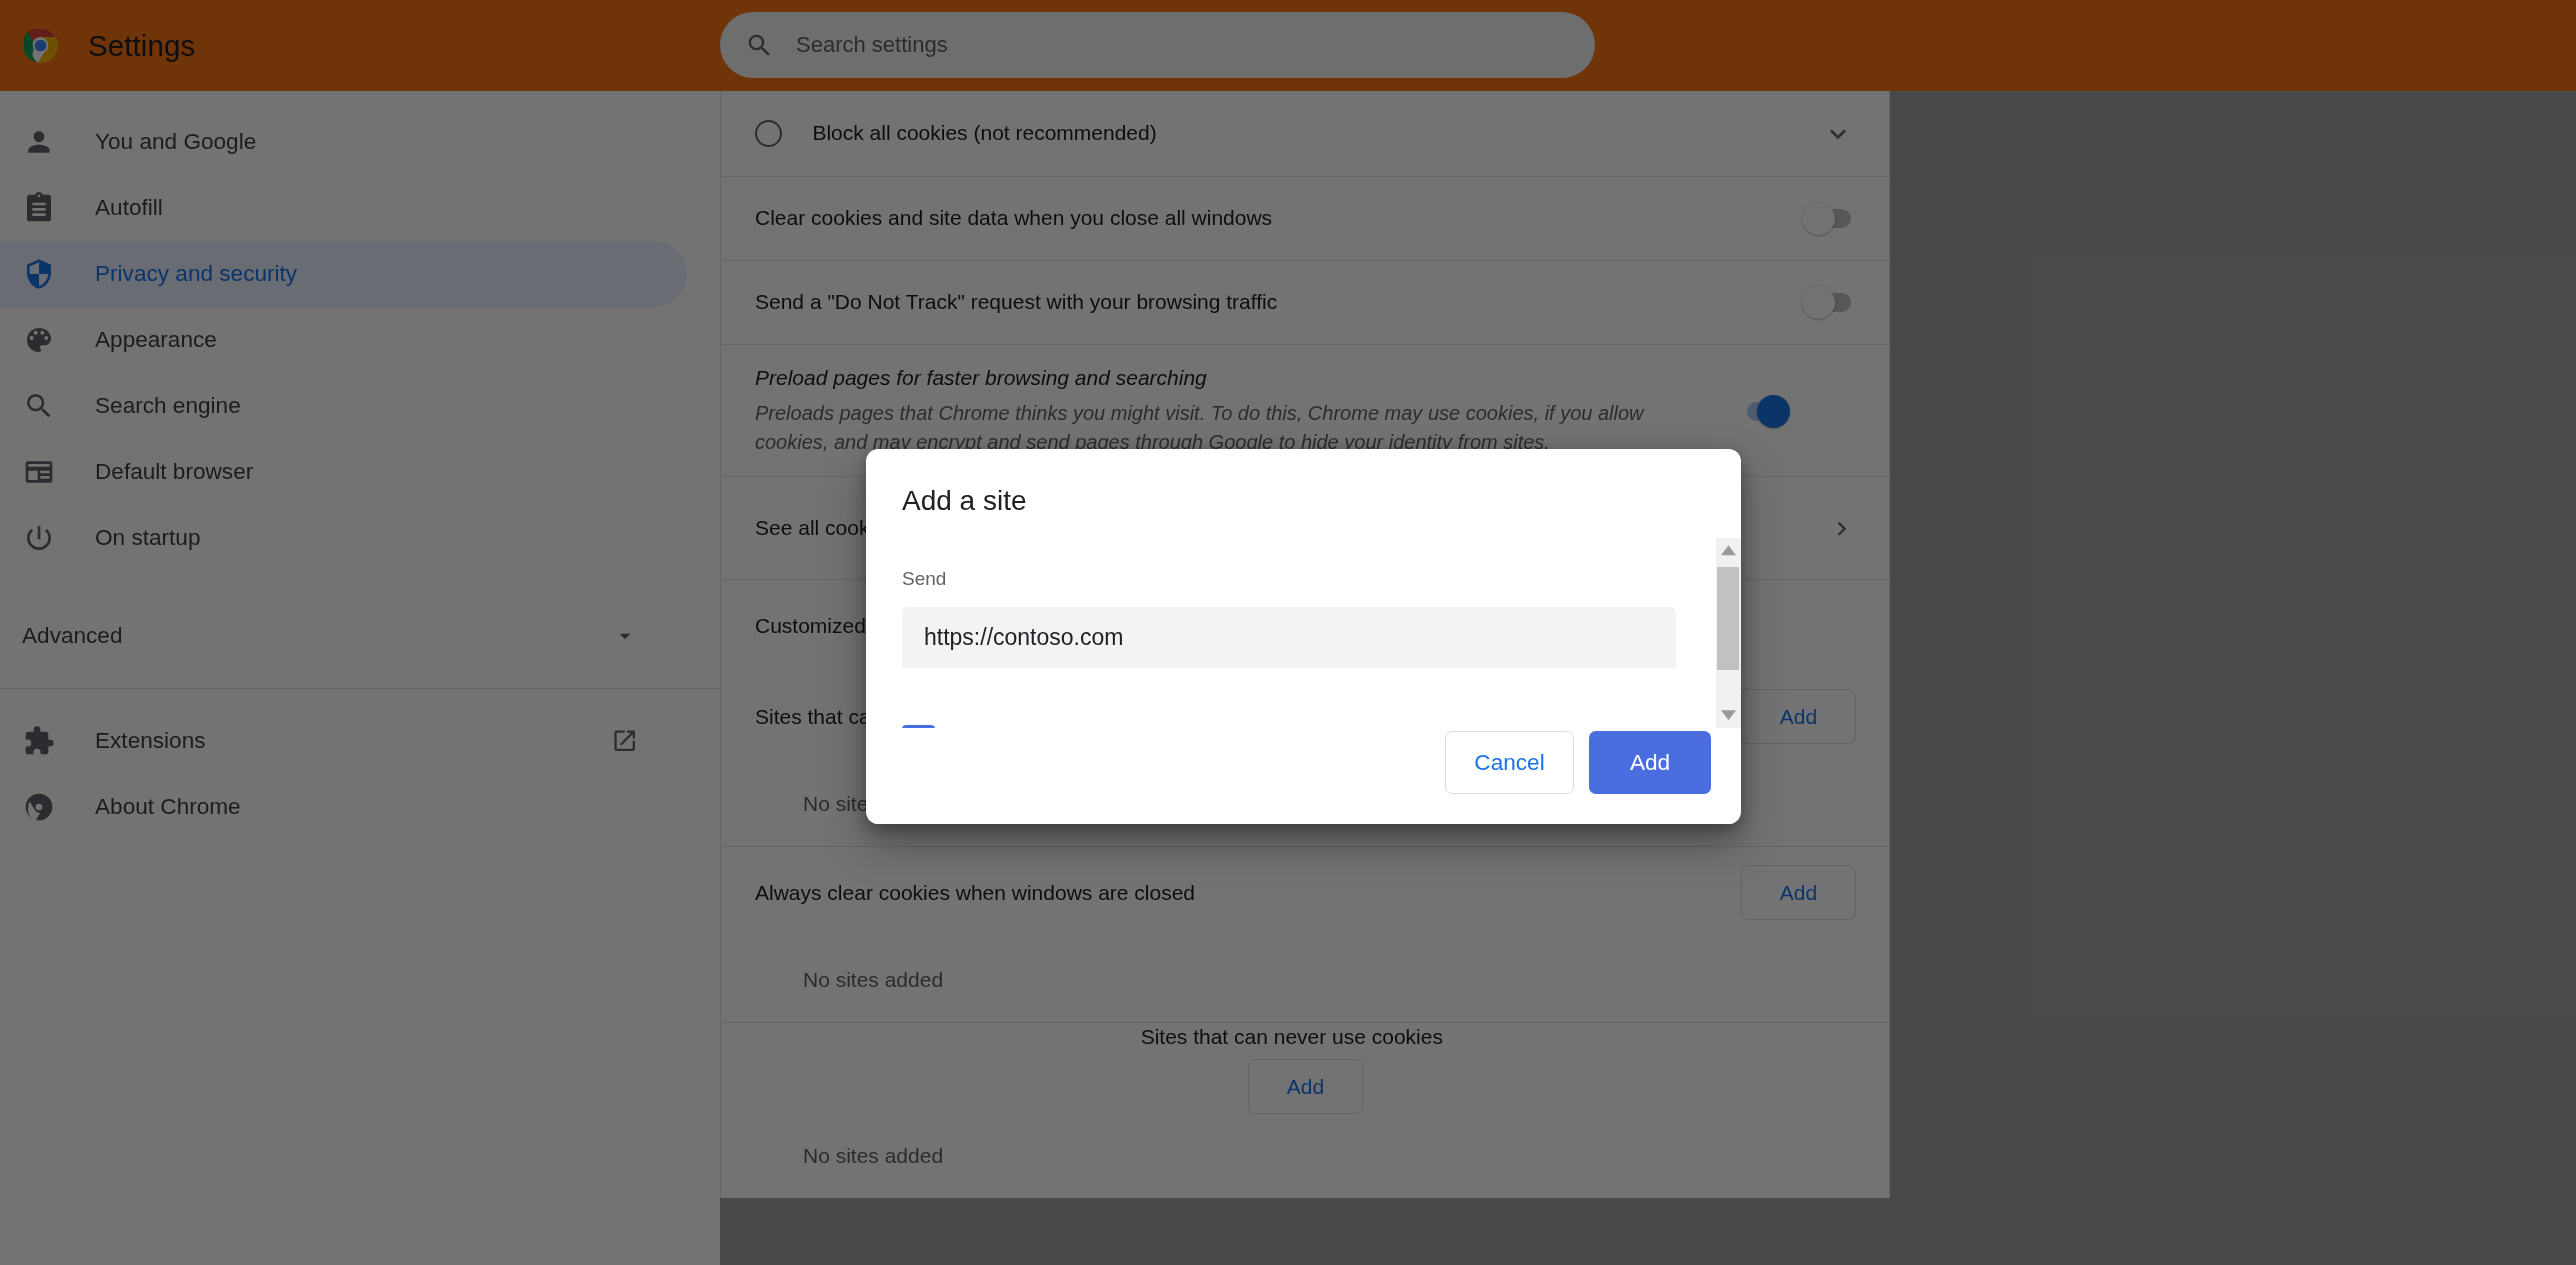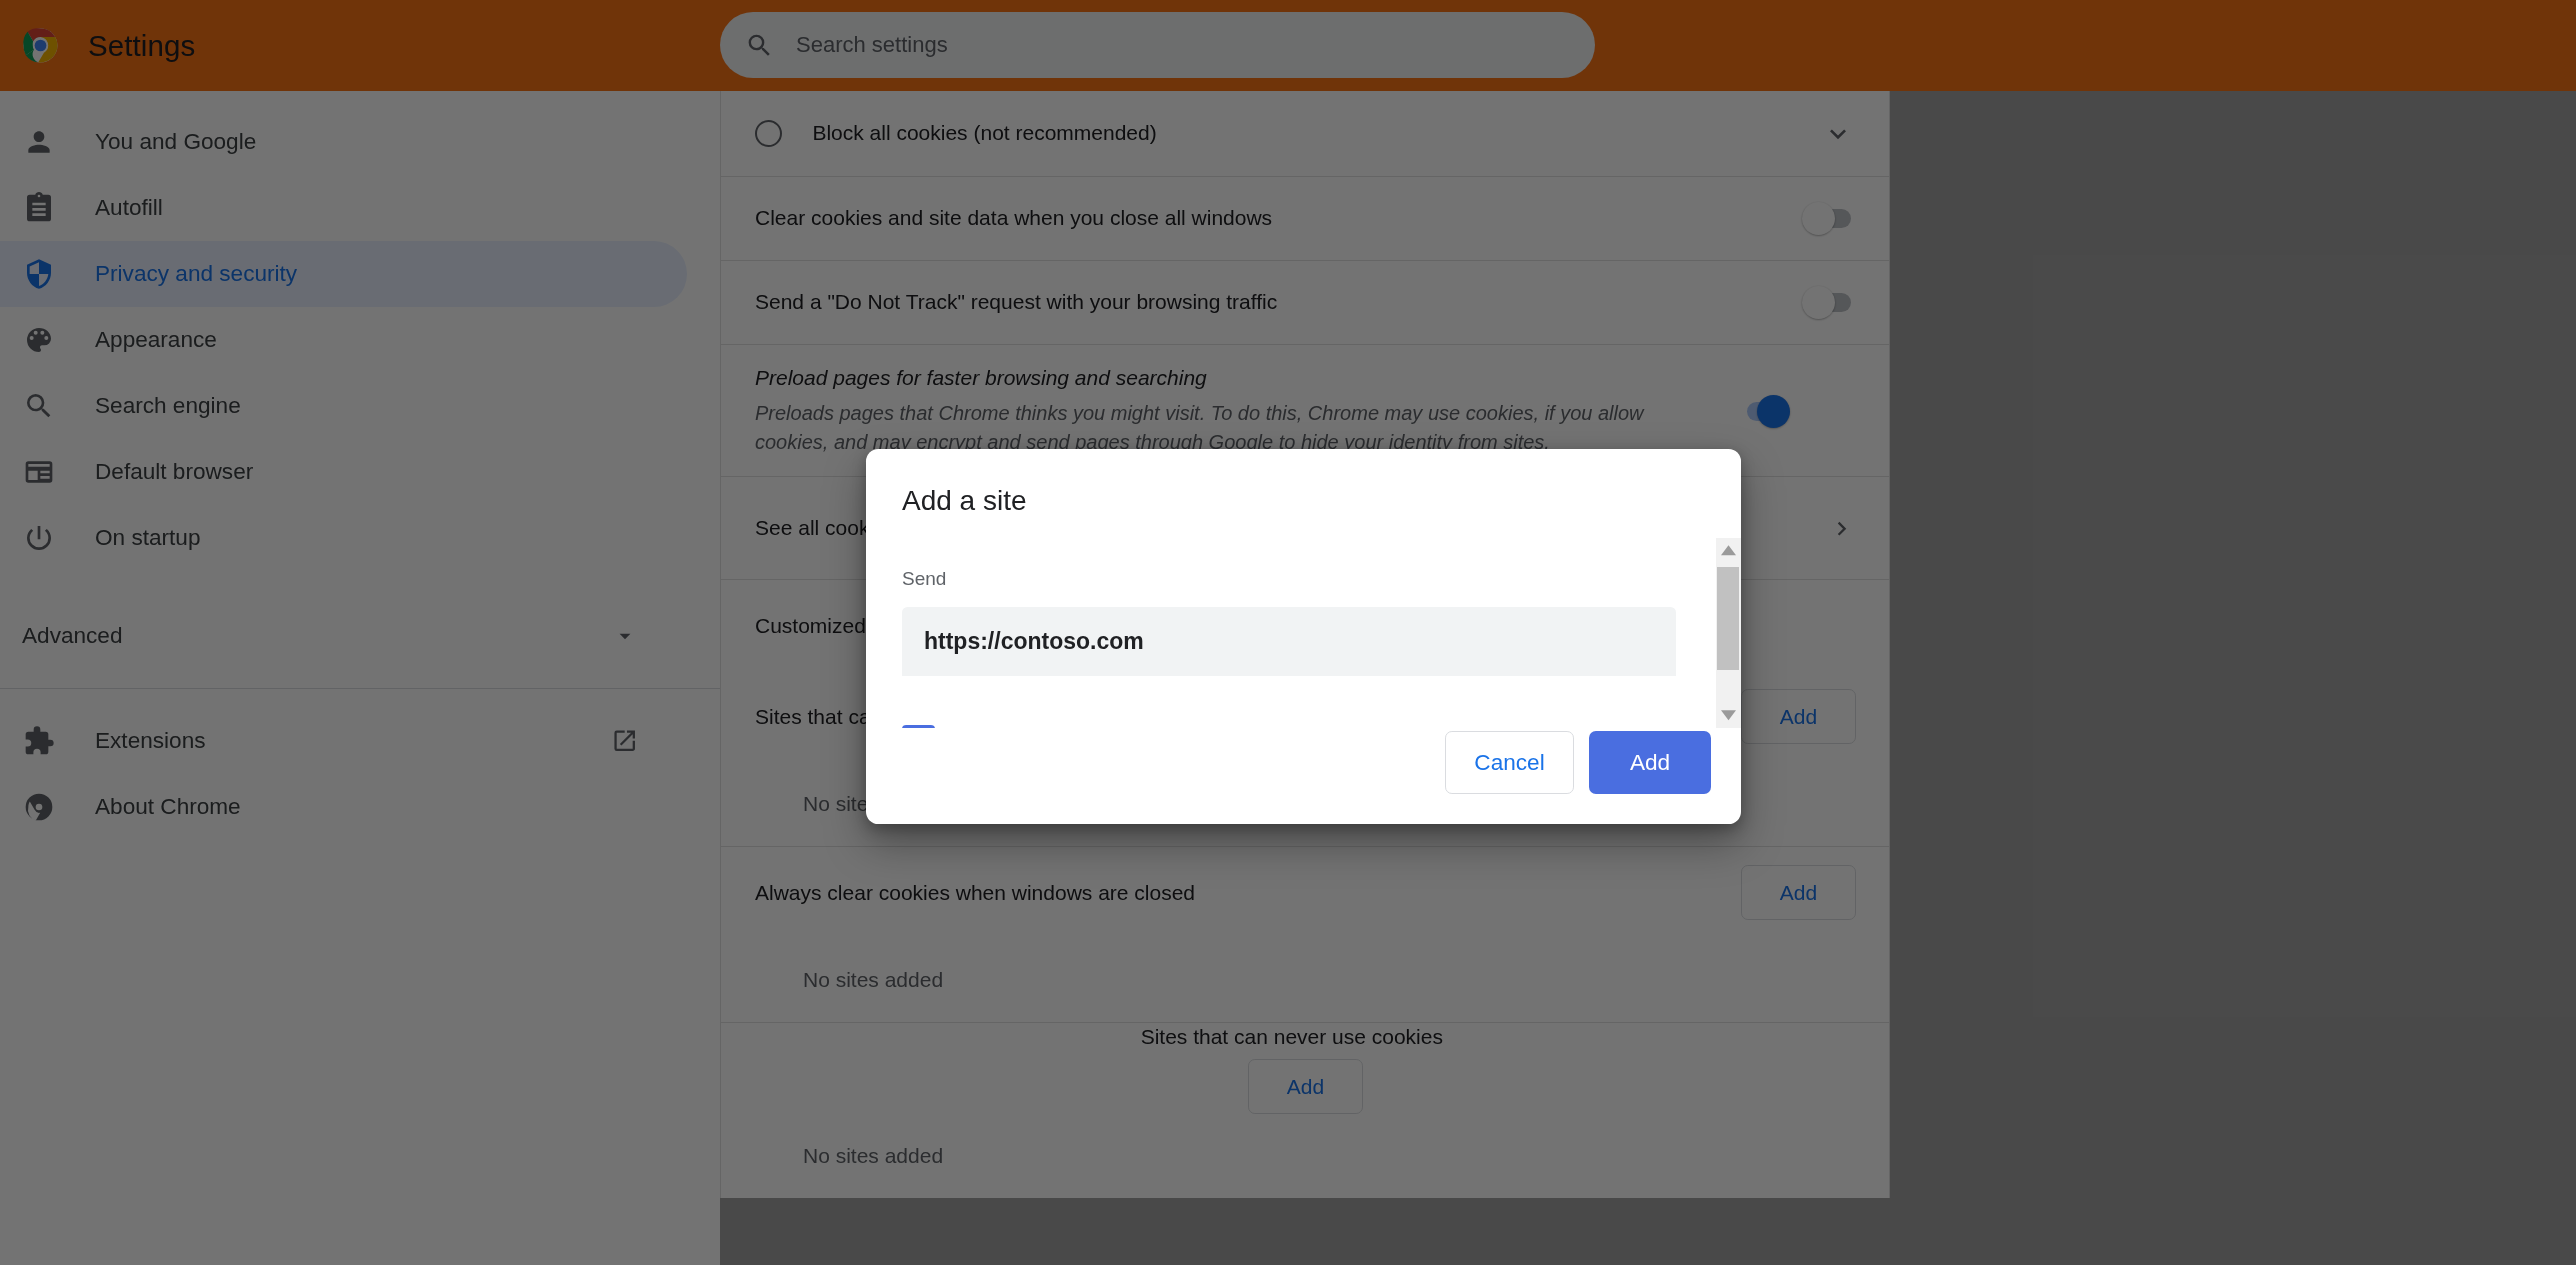--- a/index.html
+++ b/index.html
@@ -155,28 +155,27 @@
   }
   #dlg-body {
     position: absolute; left: 0; right: 0; top: 89px; bottom: 96px;
     overflow: hidden;
   }
   #dlg-label {
     position: absolute; left: 36px; top: 30px;
     font-size: 19px; color: #5f6368;
   }
   #dlg-input {
-    position: absolute; left: 36px; top: 69px; width: 774px; height: 69px;
+    position: absolute; left: 36px; top: 69px; width: 774px; height: 61px;
     background: #f1f3f4; border: 0; border-bottom: 0;
     border-radius: 5.5px 5.5px 0 0;
     padding: 0 22px;
     font-family: "Liberation Sans", sans-serif;
     font-size: 23px; color: #202124;
     outline: none;
-    font-weight: bold;
   }
   #dlg-check-row {
     position: absolute; left: 36px; top: 187px;
     display: flex; align-items: center;
   }
   #dlg-checkbox {
     width: 33px; height: 33px; border-radius: 4.1px;
     background: #4a6ee0; flex: none;
     display: flex; align-items: center; justify-content: center;
     cursor: pointer;

